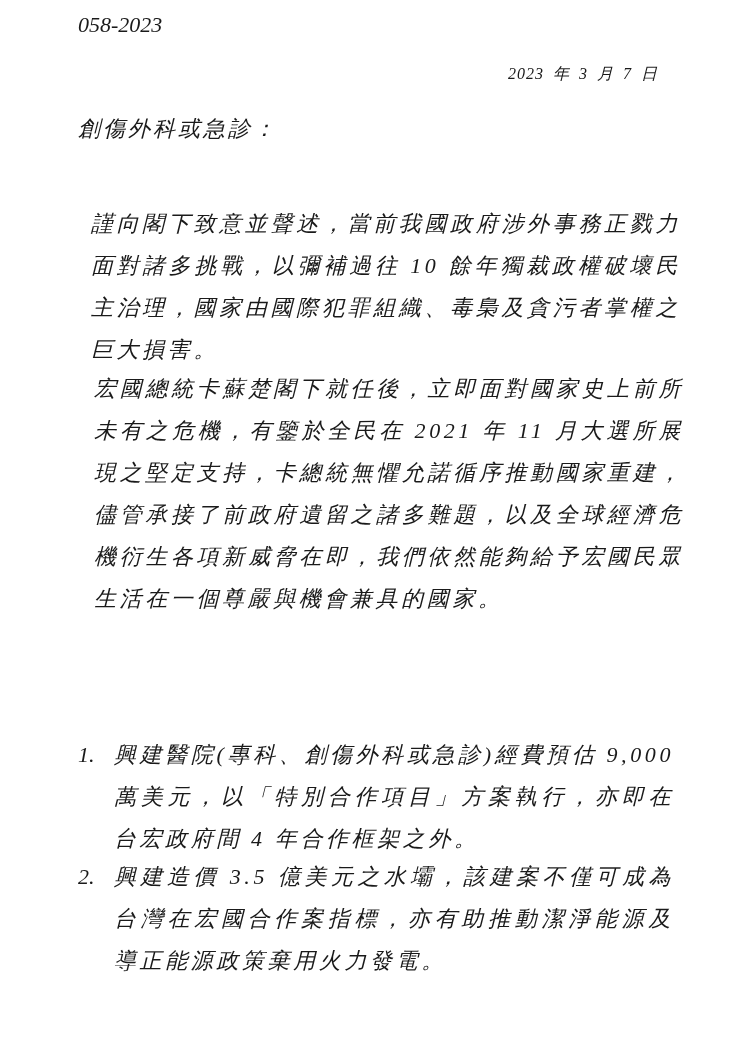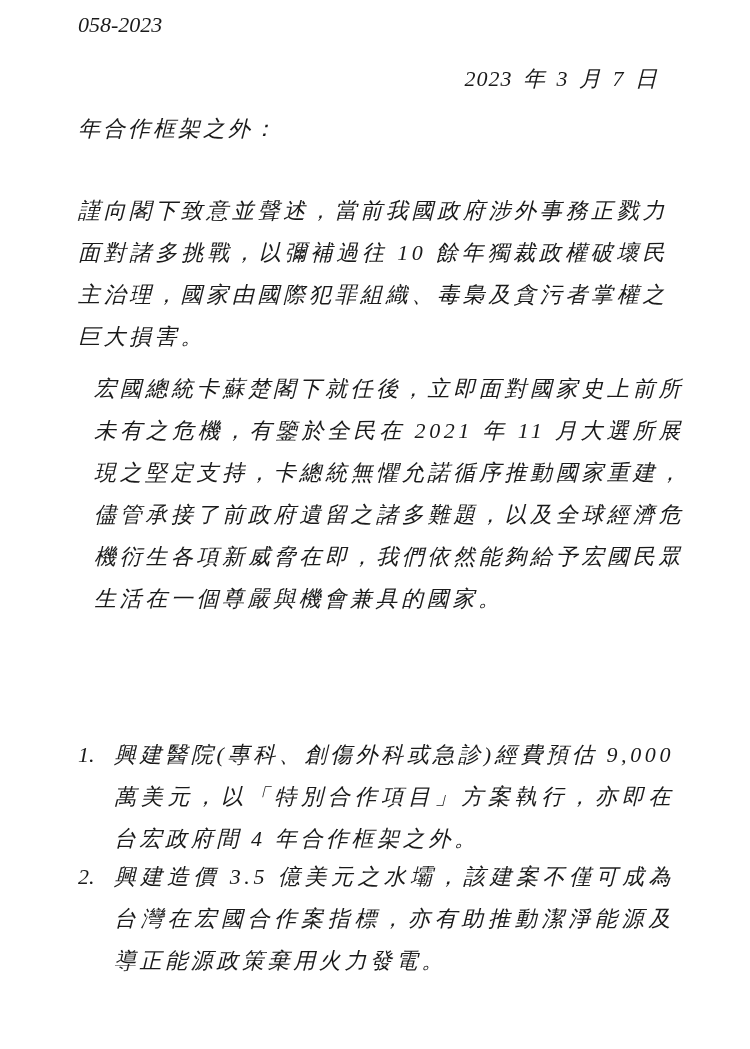--- a/index.html
+++ b/index.html
@@ -26,21 +26,21 @@
       position: absolute;
       left: 78px;
       top: 12px;
       font-size: 22px;
       letter-spacing: 0px;
     }
     .date {
       position: absolute;
       right: 92px;
       top: 64px;
-      font-size: 22px;
+      font-size: 16px;
       letter-spacing: 1px;
       word-spacing: 4px;
       text-align: center;
     }
     .salutation {
       position: absolute;
       left: 78px;
       top: 114px;
       font-size: 22px;
       letter-spacing: 3px;
@@ -81,23 +81,23 @@
     }
     .li1 { top: 734px; }
     .li2 { top: 856px; }
   </style>
 </head>
 <body>
 
 <div class="page">
   <div class="ref">058-2023</div>
   <div class="date">2023 年 3 月 7 日</div>
-  <div class="salutation">年合作框架之外：</div>
+  <div class="salutation">創傷外科或急診：</div>
 
-  <p class="para p1" style="margin:0;">謹向閣下致意並聲述，當前我國政府涉外事務正戮力面對諸多挑戰，以彌補過往 10 餘年獨裁政權破壞民主治理，國家由國際犯罪組織、毒梟及貪污者掌權之巨大損害。</p>
+  <p class="para p1" style="margin:13px;">謹向閣下致意並聲述，當前我國政府涉外事務正戮力面對諸多挑戰，以彌補過往 10 餘年獨裁政權破壞民主治理，國家由國際犯罪組織、毒梟及貪污者掌權之巨大損害。</p>
   <p class="para p2" style="margin:16px;">宏國總統卡蘇楚閣下就任後，立即面對國家史上前所未有之危機，有鑒於全民在 2021 年 11 月大選所展現之堅定支持，卡總統無懼允諾循序推動國家重建，儘管承接了前政府遺留之諸多難題，以及全球經濟危機衍生各項新威脅在即，我們依然能夠給予宏國民眾生活在一個尊嚴與機會兼具的國家。</p>
 
   <ol class="list li1">
     <li class="list-item">
       <span class="list-num">1.</span>
       <span>興建醫院(專科、創傷外科或急診)經費預估 9,000 萬美元，以「特別合作項目」方案執行，亦即在台宏政府間 4 年合作框架之外。</span>
     </li>
   </ol>
   <ol class="list li2">
     <li class="list-item">

